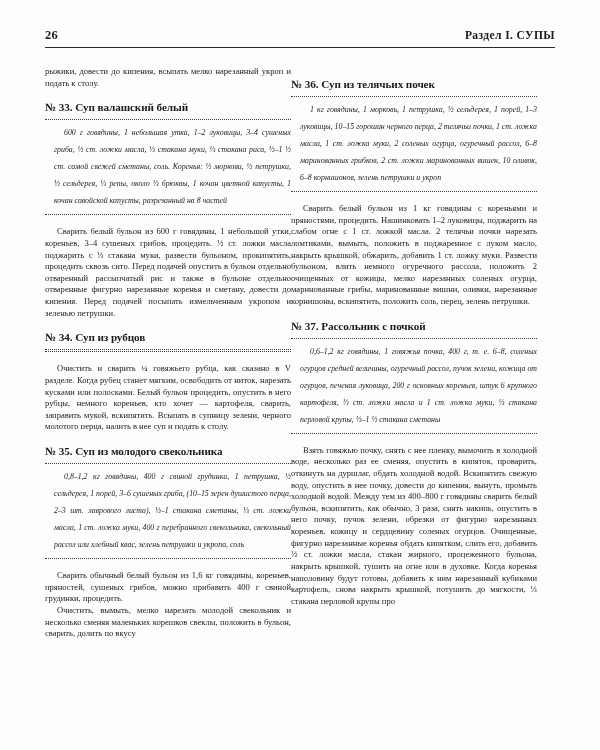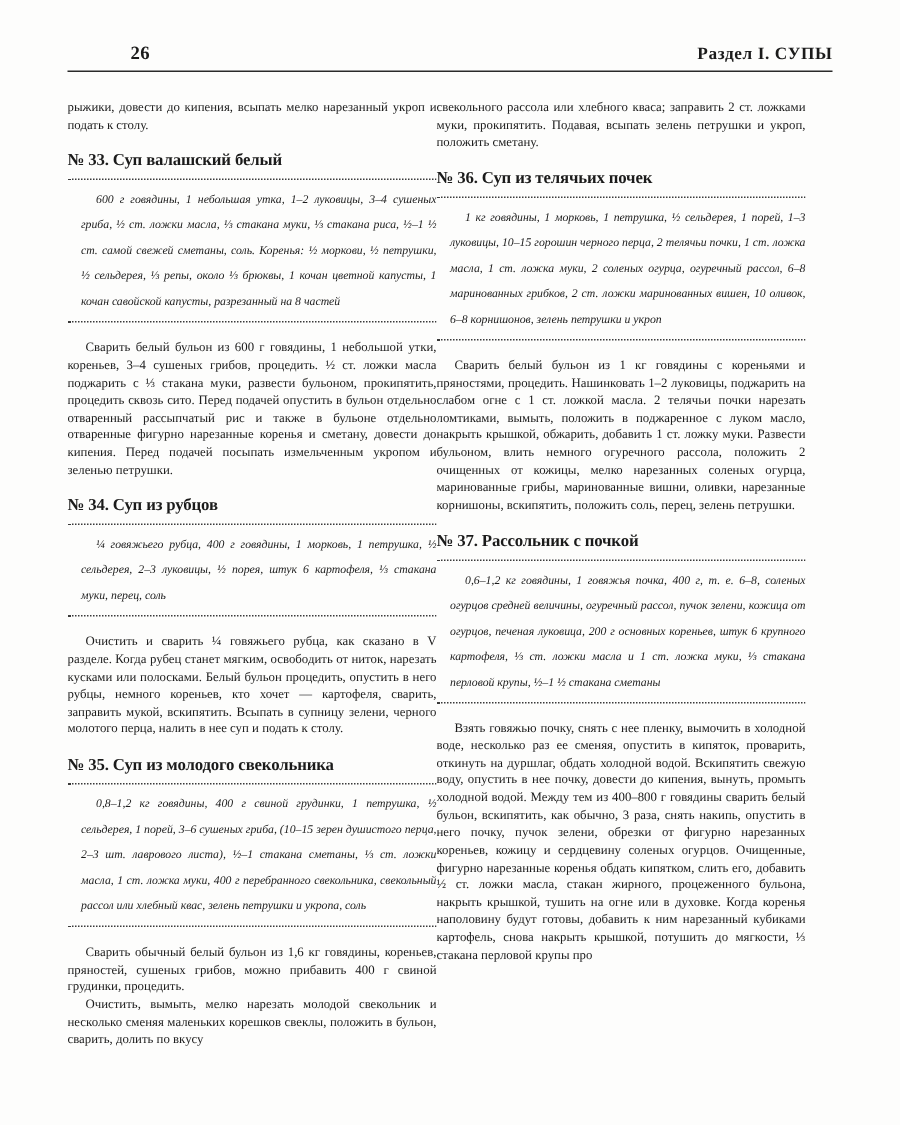--- a/index.html
+++ b/index.html
@@ -26,21 +26,20 @@
 
   
   .running-head {
     display: flex;
     align-items: baseline;
     justify-content: space-between;
     font-weight: bold;
     font-size: 11.5px;
     letter-spacing: 0.2px;
     padding-bottom: 4px;
-    margin-left: 42px;
   }
   .running-head .folio {
     font-size: 12.5px;
   }
   .running-head .section {
     font-size: 11.5px;
     letter-spacing: 0.4px;
   }
   .head-rule {
     border-bottom: 1.1px solid #2a2a2a;
@@ -116,41 +115,39 @@
         <div class="dotrule"></div>
         <p class="ingredients">600 г говядины, 1 небольшая утка, 1–2 луковицы, 3–4 сушеных гриба, ½ ст. ложки масла, ⅓ стакана муки, ⅓ стакана риса, ½–1 ½ ст. самой свежей сметаны, соль. Коренья: ½ моркови, ½ петрушки, ½ сельдерея, ⅓ репы, около ⅓ брюквы, 1 кочан цветной капусты, 1 кочан савойской капусты, разрезанный на 8 частей</p>
         <div class="dotrule"></div>
         <div class="gap-m"></div>
         <p>Сварить белый бульон из 600 г говядины, 1 небольшой утки, кореньев, 3–4 сушеных грибов, процедить. ½ ст. ложки масла поджарить с ⅓ стакана муки, развести бульоном, прокипятить, процедить сквозь сито. Перед подачей опустить в бульон отдельно отваренный рассыпчатый рис и также в бульоне отдельно отваренные фигурно нарезанные коренья и сметану, довести до кипения. Перед подачей посыпать измельченным укропом и зеленью петрушки.</p>
       </div>
 
       <div>
         <div class="recipe-title">№ 34. Суп из рубцов</div>
         <div class="dotrule"></div>
-        <p class="ingredients">¼ говяжьего рубца, 400 г говядины, 1 морковь, 1 петрушка, ½ сельдерея, 2–3 луковицы, ½ порея, штук 6 картофеля, ⅓ стакана муки, перец, соль</p>
         <div class="dotrule"></div>
         <div class="gap-m"></div>
         <p>Очистить и сварить ¼ говяжьего рубца, как сказано в V разделе. Когда рубец станет мягким, освободить от ниток, нарезать кусками или полосками. Белый бульон процедить, опустить в него рубцы, немного кореньев, кто хочет — картофеля, сварить, заправить мукой, вскипятить. Всыпать в супницу зелени, черного молотого перца, налить в нее суп и подать к столу.</p>
       </div>
 
       <div>
         <div class="recipe-title">№ 35. Суп из молодого свекольника</div>
         <div class="dotrule"></div>
         <p class="ingredients">0,8–1,2 кг говядины, 400 г свиной грудинки, 1 петрушка, ½ сельдерея, 1 порей, 3–6 сушеных гриба, (10–15 зерен душистого перца, 2–3 шт. лаврового листа), ½–1 стакана сметаны, ⅓ ст. ложки масла, 1 ст. ложка муки, 400 г перебранного свекольника, свекольный рассол или хлебный квас, зелень петрушки и укропа, соль</p>
         <div class="dotrule"></div>
         <div class="gap-m"></div>
         <p>Сварить обычный белый бульон из 1,6 кг говядины, кореньев, пряностей, сушеных грибов, можно прибавить 400 г свиной грудинки, процедить.</p>
         <p>Очистить, вымыть, мелко нарезать молодой свекольник и несколько сменяя маленьких корешков свеклы, положить в бульон, сварить, долить по вкусу</p>
       </div>
 
     </div>
 
     <div class="col">
 
-      <p class="cont">свекольного рассола или хлебного кваса; заправить 2 ст. ложками муки, прокипятить. Подавая, всыпать зелень петрушки и укроп, положить сметану.</p>
 
       <div>
         <div class="recipe-title">№ 36. Суп из телячьих почек</div>
         <div class="dotrule"></div>
         <p class="ingredients">1 кг говядины, 1 морковь, 1 петрушка, ½ сельдерея, 1 порей, 1–3 луковицы, 10–15 горошин черного перца, 2 телячьи почки, 1 ст. ложка масла, 1 ст. ложка муки, 2 соленых огурца, огуречный рассол, 6–8 маринованных грибков, 2 ст. ложки маринованных вишен, 10 оливок, 6–8 корнишонов, зелень петрушки и укроп</p>
         <div class="dotrule"></div>
         <div class="gap-m"></div>
         <p>Сварить белый бульон из 1 кг говядины с кореньями и пряностями, процедить. Нашинковать 1–2 луковицы, поджарить на слабом огне с 1 ст. ложкой масла. 2 телячьи почки нарезать ломтиками, вымыть, положить в поджаренное с луком масло, накрыть крышкой, обжарить, добавить 1 ст. ложку муки. Развести бульоном, влить немного огуречного рассола, положить 2 очищенных от кожицы, мелко нарезанных соленых огурца, маринованные грибы, маринованные вишни, оливки, нарезанные корнишоны, вскипятить, положить соль, перец, зелень петрушки.</p>
       </div>
 

